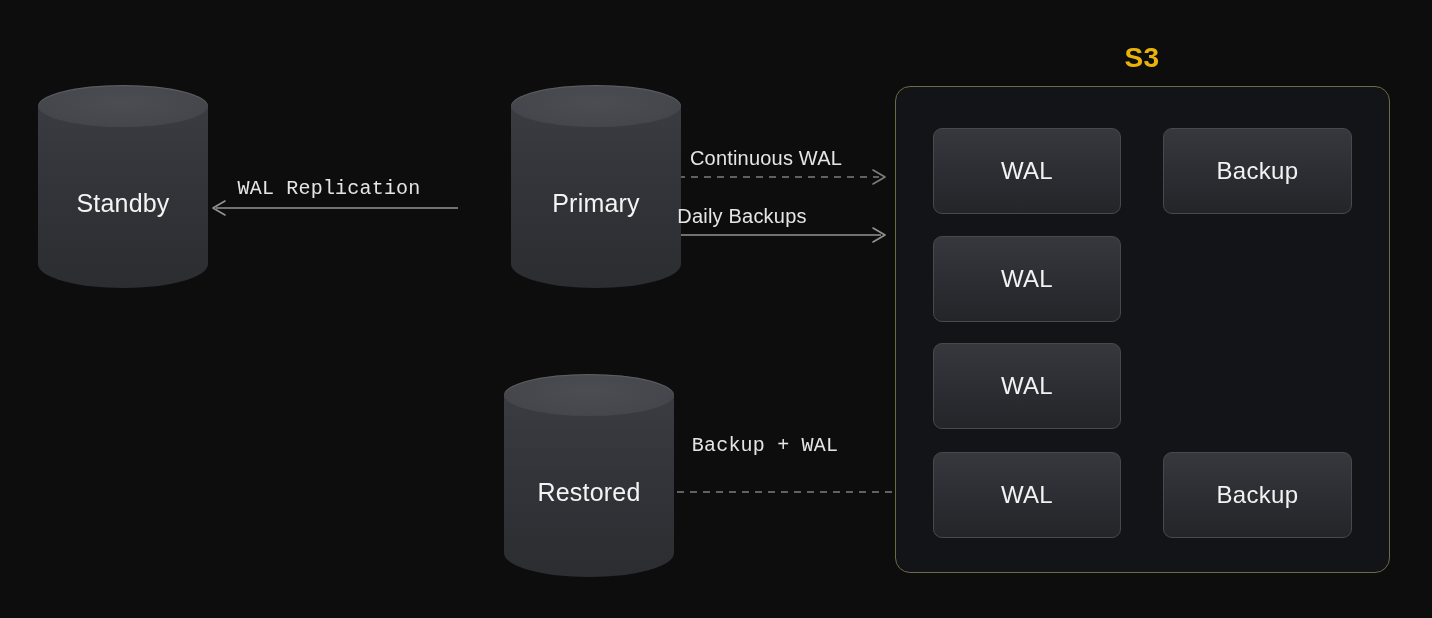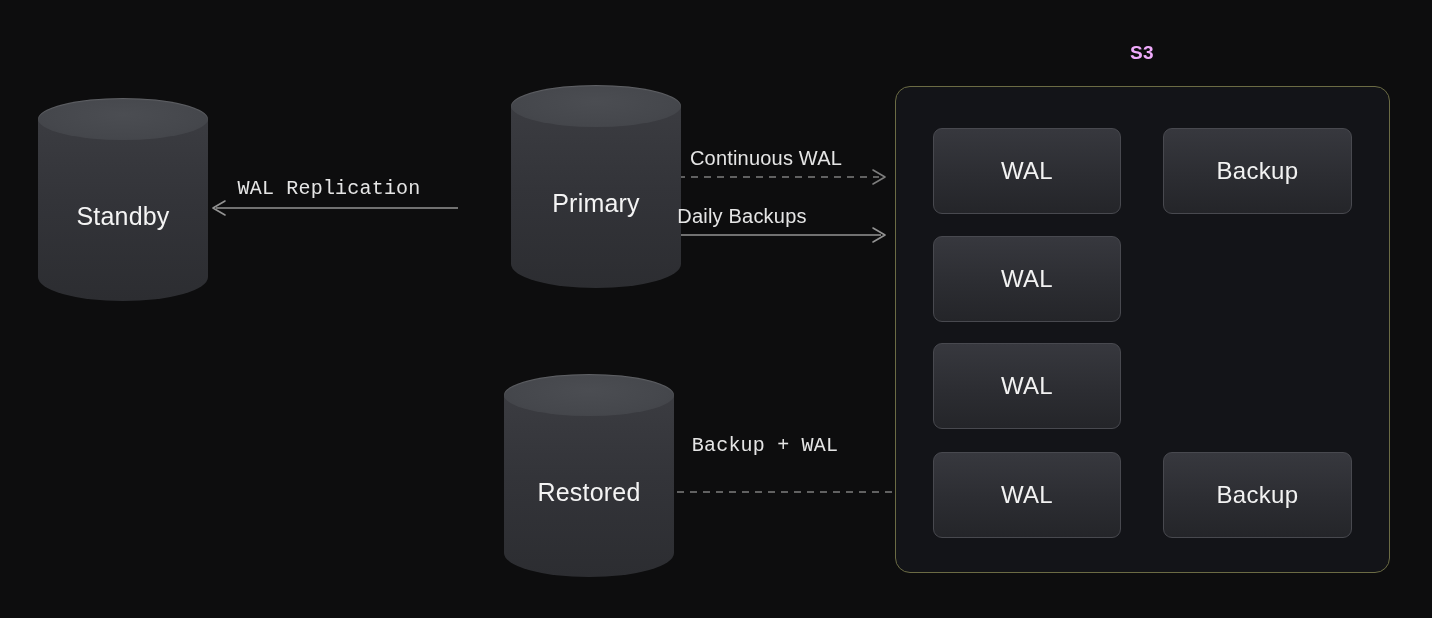--- a/index.html
+++ b/index.html
@@ -61,22 +61,22 @@
     font-size: 20px;
     letter-spacing: 0.2px;
     white-space: nowrap;
   }
 
   
   .s3-title {
     position: absolute;
     left: 1142px; top: 42px;
     transform: translateX(-50%);
-    color: #f0abfc;
-    font-size: 19px;
+    color: #eab308;
+    font-size: 28px;
     font-weight: 700;
     letter-spacing: 0.3px;
   }
   .s3-box {
     position: absolute;
     left: 895px; top: 86px;
     width: 495px; height: 487px;
     border: 1px solid #6b6b44;
     border-radius: 15px;
     background: #131418;
@@ -122,21 +122,21 @@
       <line x1="637" y1="235" x2="881" y2="235" stroke="#939393" stroke-width="1.6"></line>
       <path d="M 873 228 L 885 235 L 873 242" fill="none" stroke="#939393" stroke-width="1.6" stroke-linecap="round" stroke-linejoin="round"></path>
     </g>
 
     <g>
       <line x1="892" y1="492" x2="646" y2="492" stroke="#7d7d7d" stroke-width="1.6" stroke-dasharray="7 6"></line>
       <path d="M 652 485 L 640 492 L 652 499" fill="none" stroke="#7d7d7d" stroke-width="1.6" stroke-linecap="round" stroke-linejoin="round"></path>
     </g>
   </svg>
 
-  <div class="cylinder" style="left:38px; top:98px;padding-left:32px;">
+  <div class="cylinder" style="left:38px; top:85px;padding-left:32px;">
     <div class="cyl-body"></div>
     <div class="cyl-top"></div>
     <div class="cyl-label">Standby</div>
   </div>
 
   <div class="cylinder" style="left:464px; top:85px;margin-left:47px;">
     <div class="cyl-body"></div>
     <div class="cyl-top"></div>
     <div class="cyl-label">Primary</div>
   </div>

